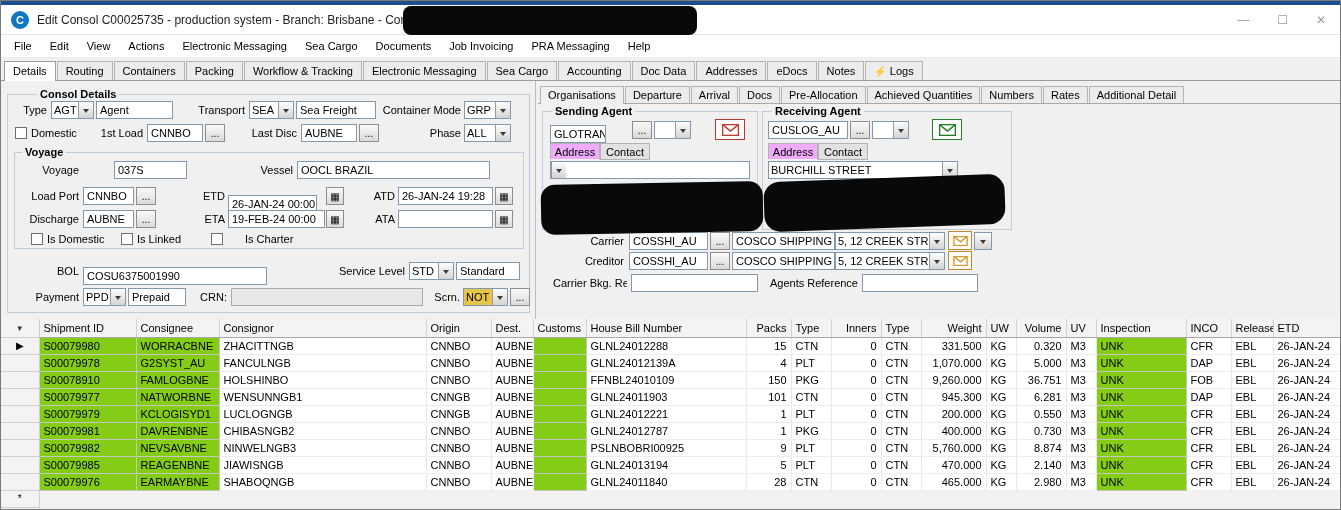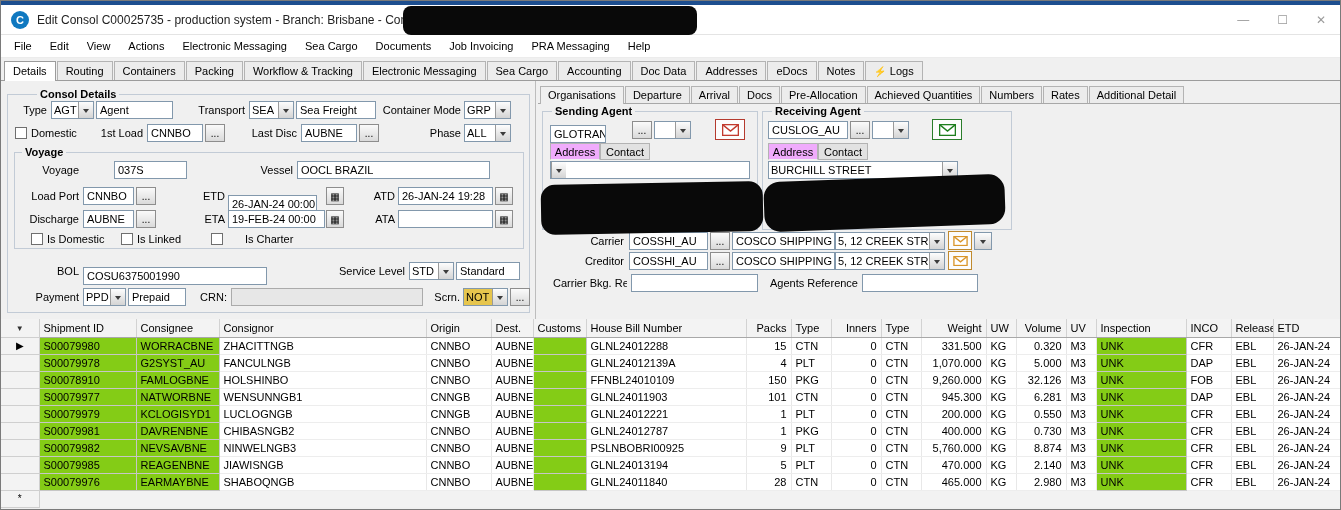--- a/index.html
+++ b/index.html
@@ -437,21 +437,21 @@
             <td>CNNBO</td>
             <td>AUBNE</td>
             <td class="gray"></td>
             <td>FFNBL24010109</td>
             <td class="num">150</td>
             <td>PKG</td>
             <td class="num">0</td>
             <td>CTN</td>
             <td class="num">9,260.000</td>
             <td>KG</td>
-            <td class="num">32.126</td>
+            <td class="num">36.751</td>
             <td>M3</td>
             <td class="gray">UNK</td>
             <td>FOB</td>
             <td>EBL</td>
             <td>26-JAN-24</td>
           </tr>
           <tr>
             <td class="selc"></td>
             <td class="gray">S00079977</td>
             <td class="gray">NATWORBNE</td>

